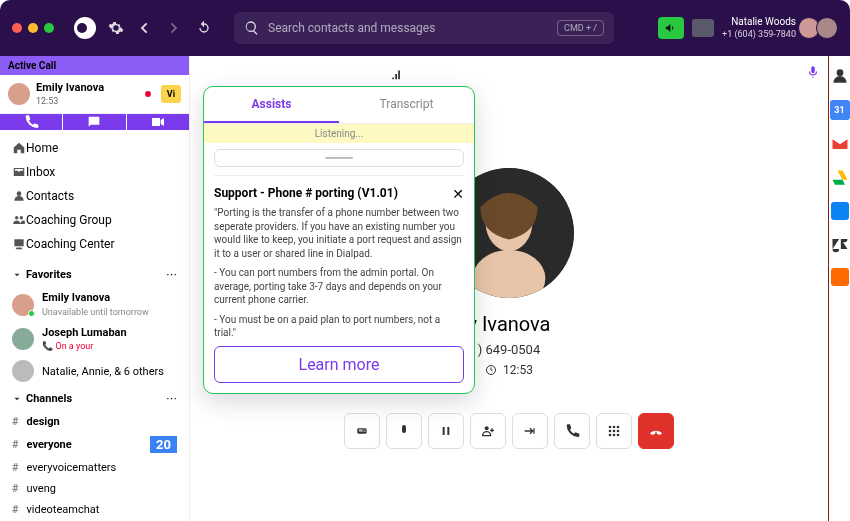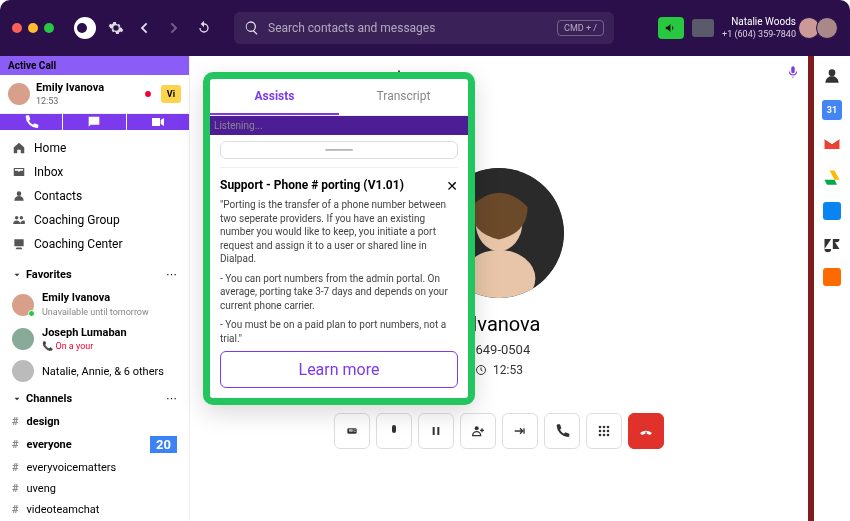--- a/index.html
+++ b/index.html
@@ -33,21 +33,21 @@
 .call-card .av2{width:22px;height:22px;border-radius:50%;background:#d8a08a;}
 .call-info{flex:1;line-height:1.1;}
 .call-info b{font-size:11px;}
 .call-info small{font-size:9px;color:#666;}
 .vi-badge{width:20px;height:18px;background:#fcd34d;border-radius:3px;font-size:9px;font-weight:700;display:flex;align-items:center;justify-content:center;}
 .action-row{display:flex;height:36px;}
 .action-btn{flex:1;background:#7c3aed;display:flex;align-items:center;justify-content:center;}
 .action-btn + .action-btn{margin-left:1px;}
 .action-btn svg{width:16px;height:16px;fill:#fff;}
 .nav-list{padding:6px 0;}
-.nav-item{display:flex;align-items:flex-end;gap:8px;padding:5px 12px;cursor:pointer;}
+.nav-item{display:flex;align-items:flex-end;padding:5px 12px;cursor:pointer;}
 .nav-item svg{width:14px;height:14px;fill:#555;}
 .sec-head{display:flex;align-items:center;justify-content:space-between;padding:6px 12px;font-size:11px;cursor:pointer;}
 .sec-head b{display:flex;align-items:center;gap:4px;}
 .chev{width:10px;height:10px;fill:#333;}
 .fav-item{display:flex;align-items:center;gap:8px;padding:4px 12px;}
 .fav-item .av3{width:22px;height:22px;border-radius:50%;background:#d8a08a;position:relative;flex-shrink:0;}
 .status-dot{position:absolute;width:7px;height:7px;border-radius:50%;bottom:-1px;right:-1px;border:1px solid #fff;}
 .status-dot.green{background:#28c840;}
 .fav-txt{line-height:1.1;}
 .fav-txt b{font-size:11px;}
@@ -65,32 +65,32 @@
 .contact-name{font-size:20px;margin-top:8px;}
 .contact-phone{font-size:13px;color:#333;}
 .contact-time{font-size:12px;color:#333;display:flex;align-items:center;gap:6px;}
 .controls{display:flex;gap:6px;margin-top:30px;}
 .ctl{width:36px;height:36px;border:1px solid #ddd;border-radius:6px;display:flex;align-items:center;justify-content:center;cursor:pointer;background:#fff;}
 .ctl svg{width:16px;height:16px;fill:#333;}
 .ctl.hang{background:#e0312a;border-color:#e0312a;}
 .ctl.hang svg{fill:#fff;}
 .view-conv{background:#e9e4cc;height:40px;display:flex;align-items:center;justify-content:center;gap:8px;font-size:13px;color:#333;}
 .view-conv svg{width:16px;height:16px;fill:#333;}
-.rail{width:42px;border-left:6px solid #7f1d1d;display:flex;flex-direction:column;align-items:center;padding-top:10px;gap:14px;}
+.rail{width:22px;border-left:1px solid #7f1d1d;display:flex;flex-direction:column;align-items:center;padding-top:10px;gap:14px;}
 .rail-icon{width:20px;height:20px;display:flex;align-items:center;justify-content:center;}
 .mic-top{position:absolute;top:8px;right:8px;}
 .mic-top svg{width:14px;height:14px;fill:#7c3aed;}
 .bars-top{position:absolute;top:10px;left:200px;}
 .bars-top svg{width:14px;height:14px;fill:#333;}
 
-.panel{position:absolute;left:203px;top:72px;width:272px;background:#fff;border:7px solid #22c55e;border-radius:10px;box-shadow:0 8px 24px rgba(0,0,0,.15);overflow:hidden;}
+.panel{position:absolute;left:203px;top:86px;width:272px;background:#fff;border:1px solid #22c55e;border-radius:10px;box-shadow:0 8px 24px rgba(0,0,0,.15);overflow:hidden;}
 .tabs{display:flex;border-bottom:1px solid #eee;}
 .tab{flex:1;text-align:center;padding:10px 0;font-size:12px;color:#888;cursor:pointer;}
 .tab.active{color:#7c3aed;font-weight:700;border-bottom:2px solid #7c3aed;}
-.listening{background:#4c1d95;font-size:10px;color:#888;padding:4px;}
+.listening{background:#fef9c3;text-align:center;font-size:10px;color:#888;padding:4px;}
 .collapsed-card{margin:6px 10px 0;border:1px solid #ddd;border-radius:6px;height:18px;display:flex;align-items:center;justify-content:center;font-size:9px;color:#aaa;}
 .pcard{margin:8px 10px 10px;border-top:1px solid #eee;padding-top:10px;position:relative;}
 .pcard h4{font-size:12px;margin-bottom:6px;}
 .pcard .close{position:absolute;top:10px;right:0;cursor:pointer;font-size:14px;}
 .pcard p{font-size:10px;color:#444;line-height:1.35;margin-bottom:6px;}
 .learn{border:1px solid #7c3aed;color:#7c3aed;border-radius:6px;padding:8px;text-align:center;font-size:16px;margin-top:4px;cursor:pointer;}
 </style>
 </head>
 <body>
 

